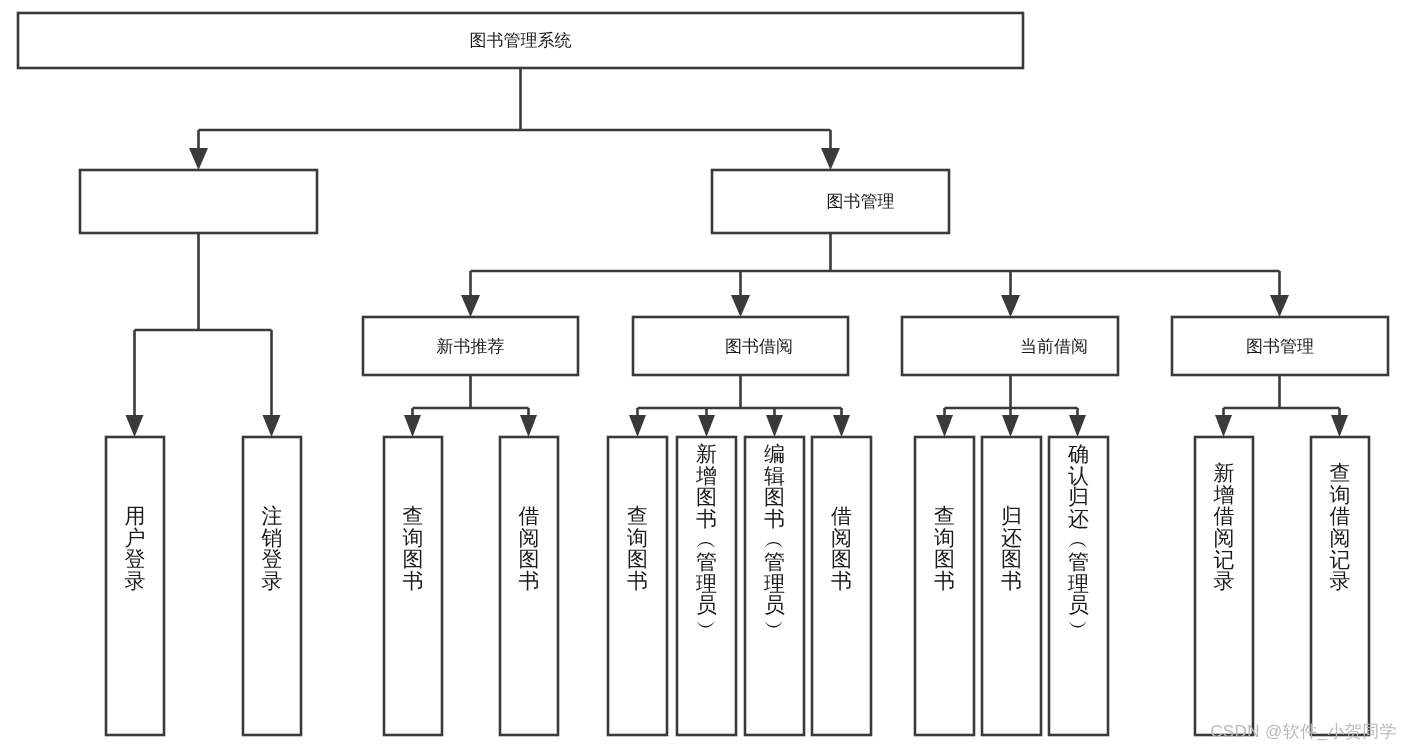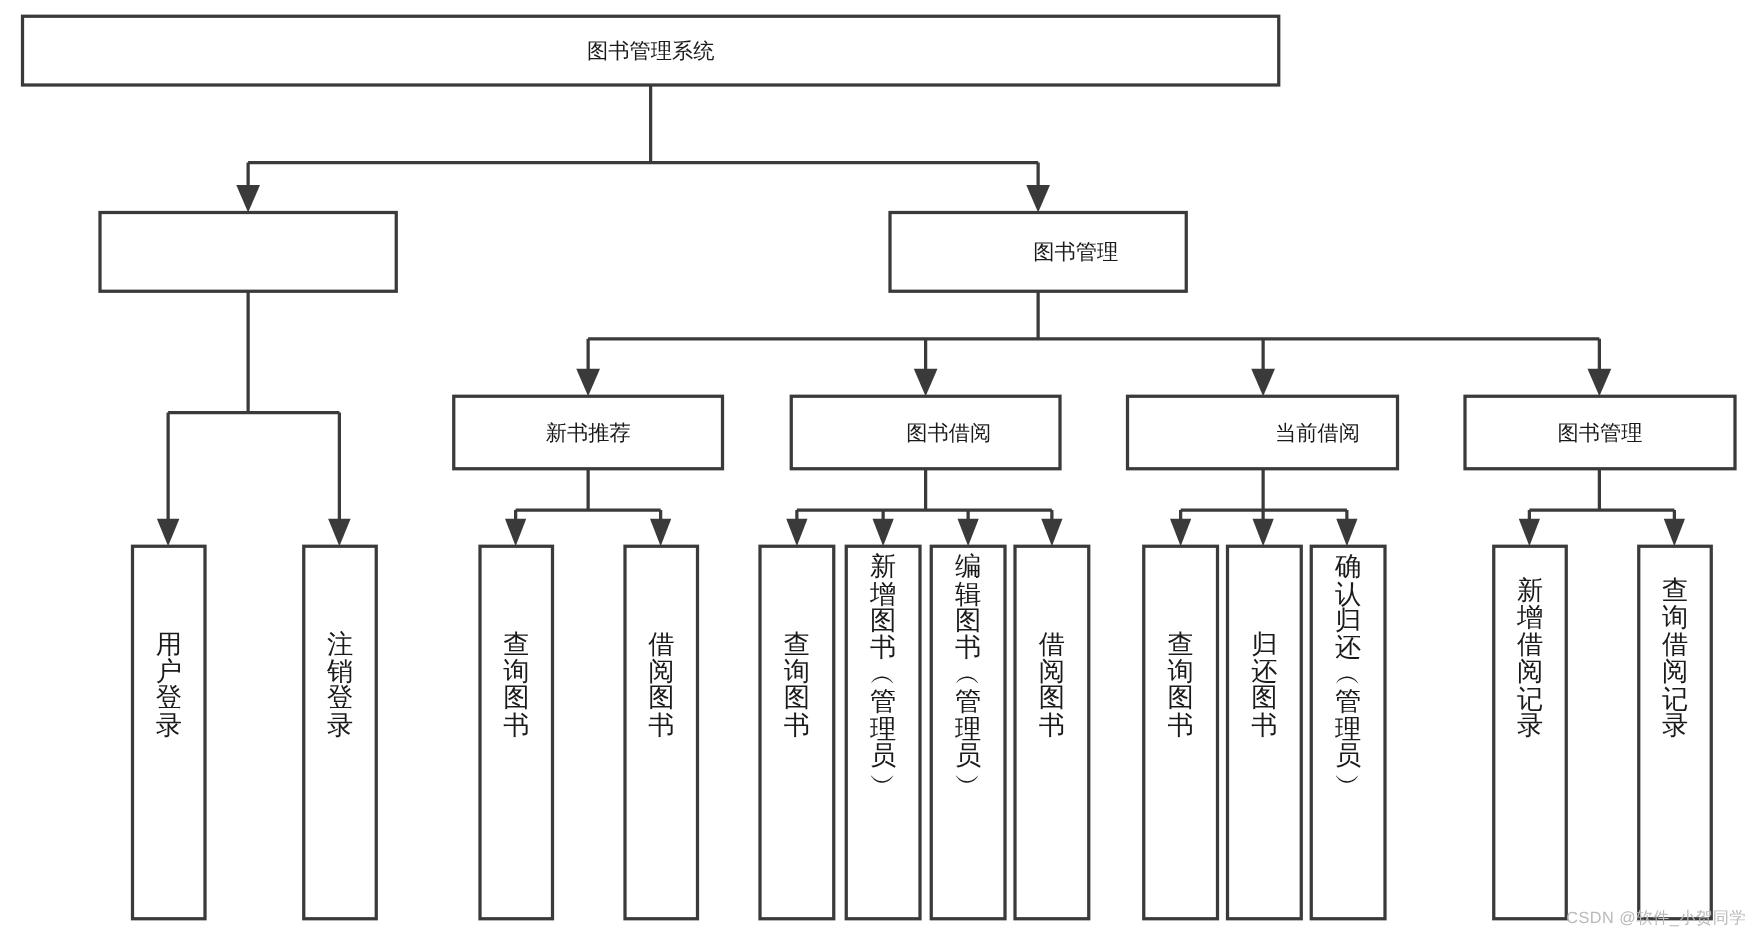--- a/index.html
+++ b/index.html
@@ -40,21 +40,21 @@
   }
   .arrow-head {
     fill: #3a3a3a;
     stroke: none;
   }
   .watermark {
     position: absolute;
     right: 8px;
     bottom: 4px;
     font-family: "Liberation Sans", "DejaVu Sans", sans-serif;
-    font-size: 13px;
+    font-size: 17px;
     color: #b9b9b9;
     letter-spacing: 0.4px;
     white-space: nowrap;
     user-select: none;
   }
   .v-text-wrap {
     position: absolute;
     display: flex;
     flex-direction: column;
     align-items: center;

